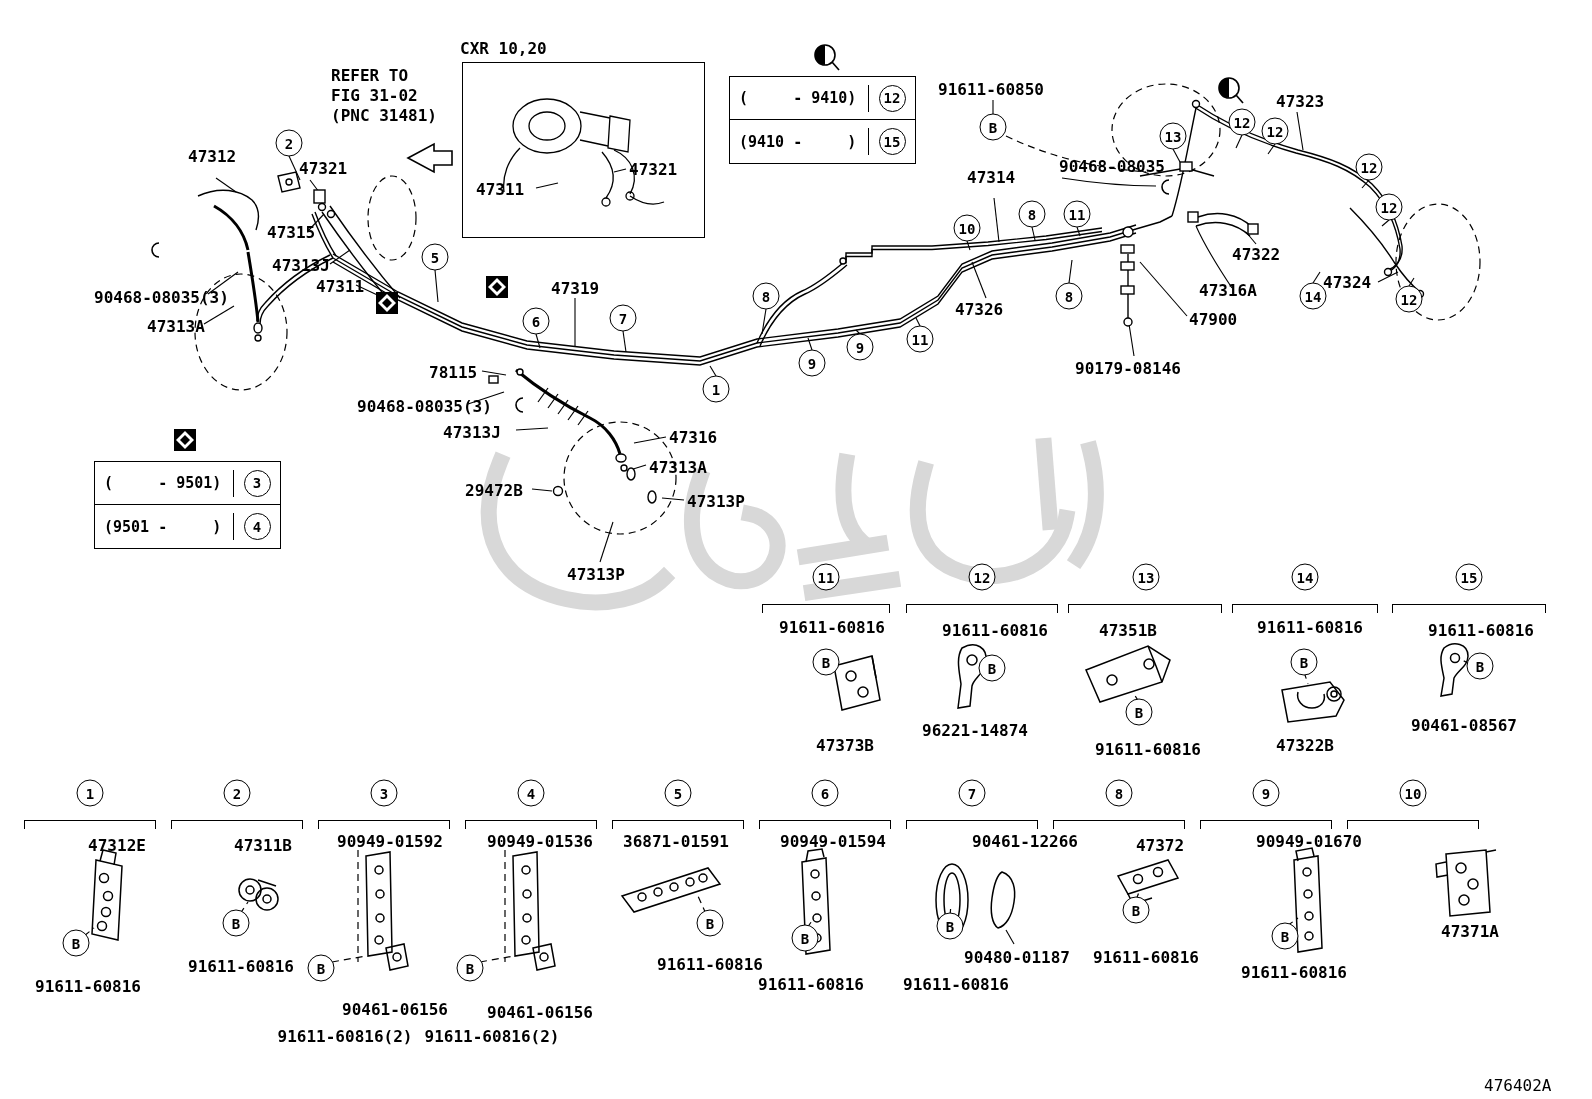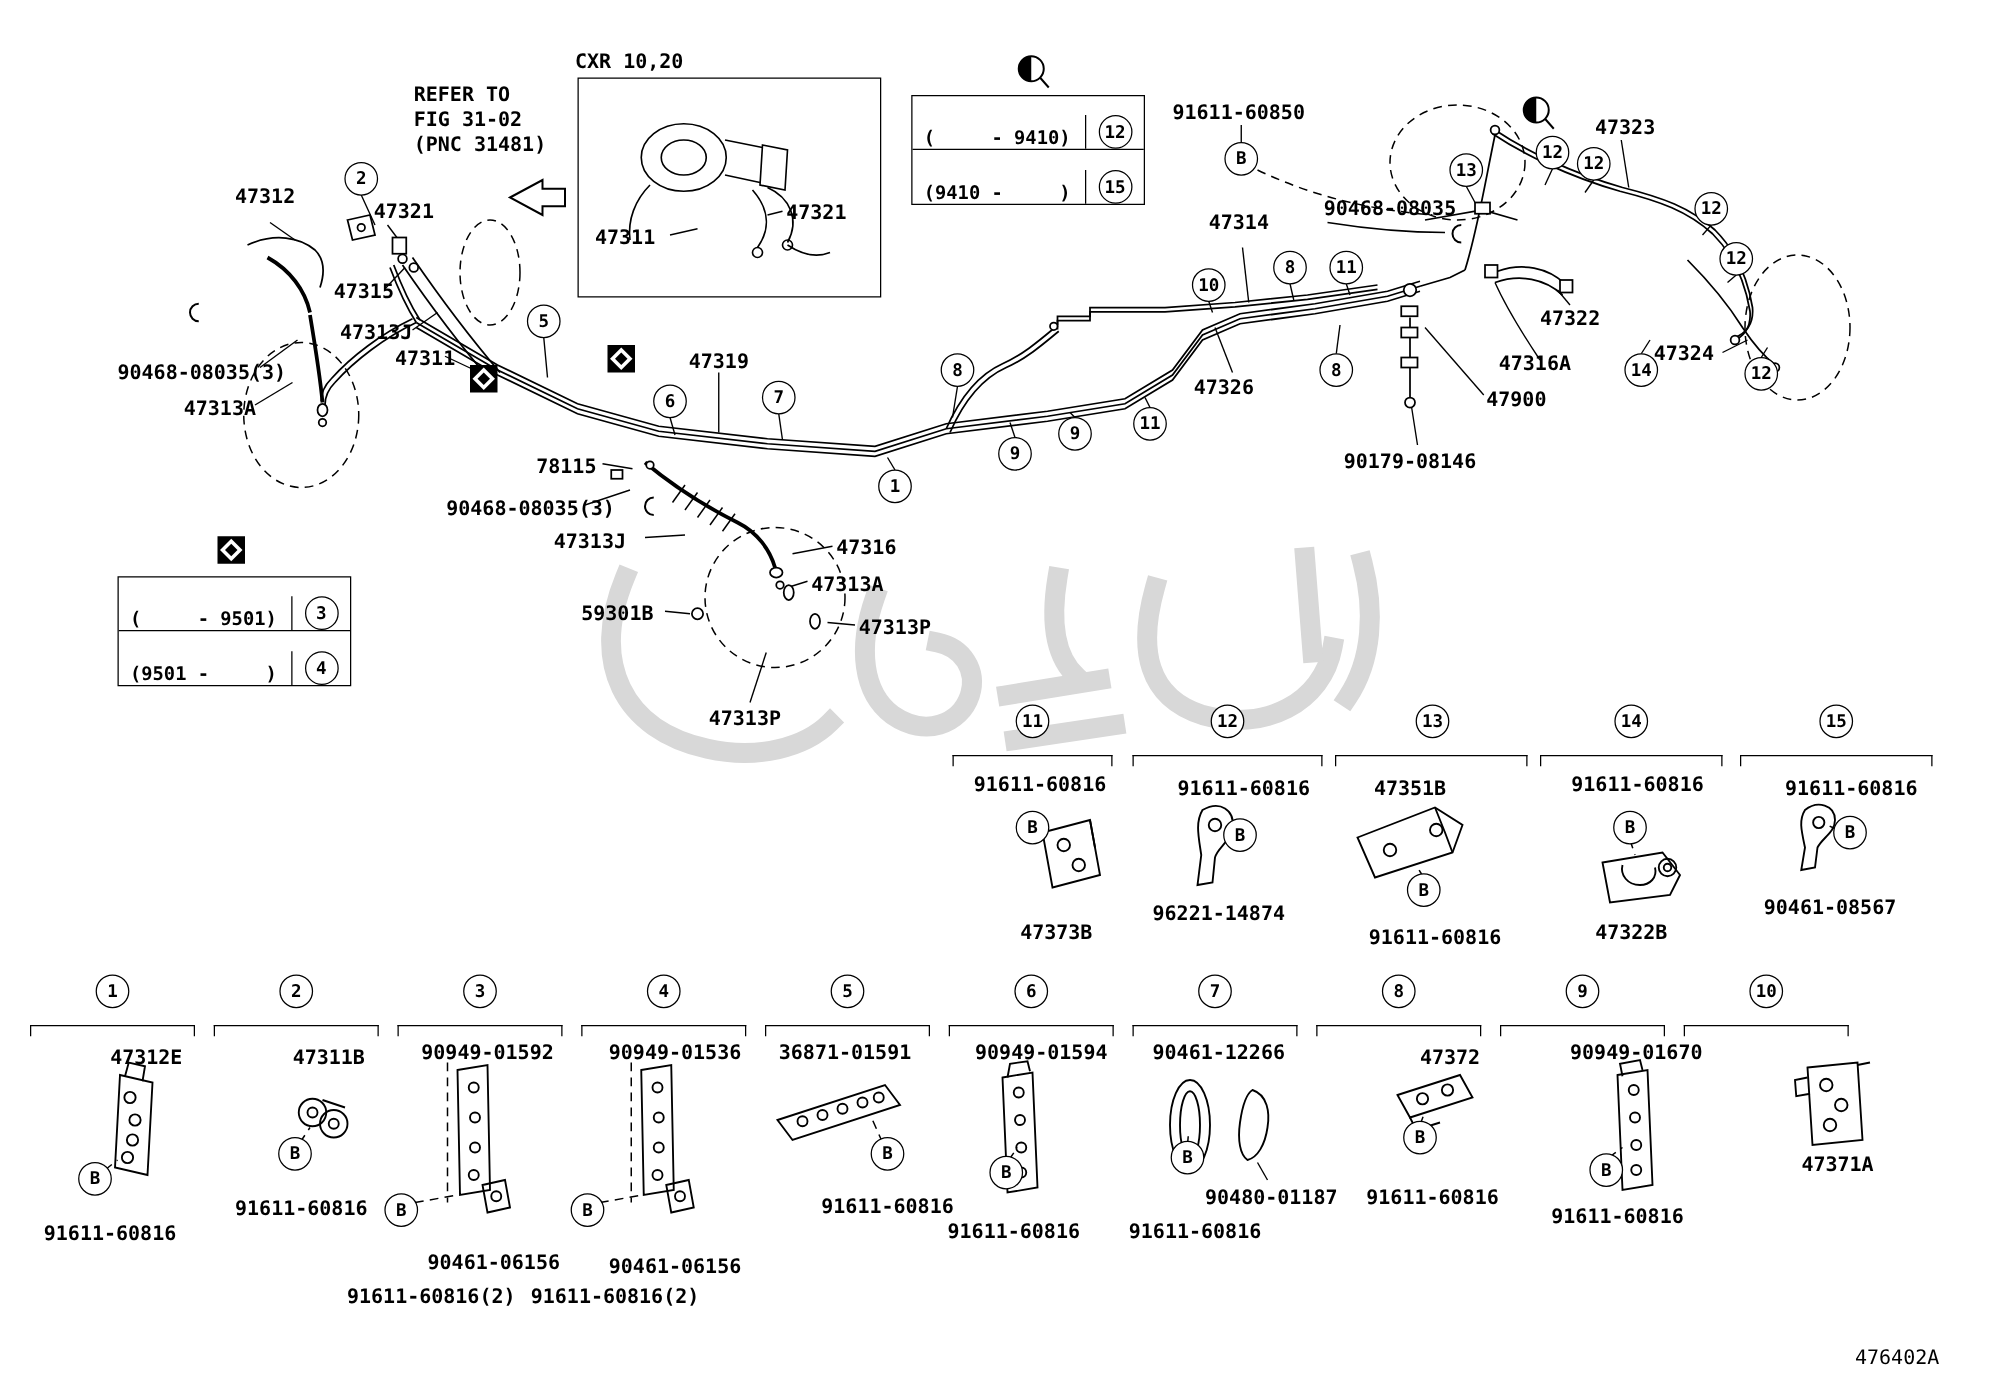--- a/index.html
+++ b/index.html
@@ -7,21 +7,21 @@
   .stage{position:relative;width:1592px;height:1099px;background:#fff;
          font-family:"DejaVu Sans Mono","Liberation Mono",monospace;color:#000;overflow:hidden}
   .art{position:absolute;left:0;top:0;width:1592px;height:1099px}
   .lbl{position:absolute;font-size:16px;font-weight:bold;white-space:pre;line-height:1.25}
   .sm{font-size:16px}
   .ctr{transform:translateX(-50%)}
   .co{position:absolute;width:27px;height:27px;border:1.8px solid #000;border-radius:50%;background:#fff;
       display:flex;align-items:center;justify-content:center;font-size:14px;font-weight:bold;
       transform:translate(-50%,-50%)}
   .tbl{position:absolute;border:1.8px solid #000;background:#fff}
-  .trow{display:flex;align-items:flex-end;height:43px;border-bottom:1.8px solid #000}
+  .trow{display:flex;align-items:center;height:43px;border-bottom:1.8px solid #000}
   .trow:last-child{border-bottom:none}
   .trange{width:138px;display:flex;align-items:center;padding-left:9px;font-weight:bold;font-size:15px;white-space:pre}
   .tbadge{width:47px;border-left:1.8px solid #000;display:flex;align-items:center;justify-content:center}
   .co2{width:27px;height:27px;border:1.8px solid #000;border-radius:50%;background:#fff;
        display:flex;align-items:center;justify-content:center;font-size:14px;font-weight:bold}
   .brk{position:absolute;height:9px;border-top:1.6px solid #000;border-left:1.6px solid #000;border-right:1.6px solid #000}
   .inset{position:absolute;left:462px;top:62px;width:243px;height:176px;border:1.6px solid #000}
 </style>
 </head>
 <body>
@@ -351,21 +351,21 @@
   <div class="lbl" style="left:272px;top:256px">47313J</div>
   <div class="lbl" style="left:316px;top:277px">47311</div>
   <div class="lbl" style="left:94px;top:288px">90468-08035(3)</div>
   <div class="lbl" style="left:147px;top:317px">47313A</div>
   <div class="lbl" style="left:551px;top:279px">47319</div>
   <div class="lbl" style="left:429px;top:363px">78115</div>
   <div class="lbl" style="left:357px;top:397px">90468-08035(3)</div>
   <div class="lbl" style="left:443px;top:423px">47313J</div>
   <div class="lbl" style="left:669px;top:428px">47316</div>
   <div class="lbl" style="left:649px;top:458px">47313A</div>
-  <div class="lbl" style="left:465px;top:481px">59301B</div>
+  <div class="lbl" style="left:465px;top:481px">29472B</div>
   <div class="lbl" style="left:687px;top:492px">47313P</div>
   <div class="lbl" style="left:567px;top:565px">47313P</div>
   <div class="lbl" style="left:938px;top:80px">91611-60850</div>
   <div class="lbl" style="left:1059px;top:157px">90468-08035</div>
   <div class="lbl" style="left:1276px;top:92px">47323</div>
   <div class="lbl" style="left:967px;top:168px">47314</div>
   <div class="lbl" style="left:1232px;top:245px">47322</div>
   <div class="lbl" style="left:1199px;top:281px">47316A</div>
   <div class="lbl" style="left:1323px;top:273px">47324</div>
   <div class="lbl" style="left:955px;top:300px">47326</div>
@@ -452,21 +452,21 @@
   <div class="lbl ctr" style="left:390px;top:832px">90949-01592</div>
   <div class="lbl ctr" style="left:395px;top:1000px">90461-06156</div>
   <div class="lbl ctr" style="left:345px;top:1027px">91611-60816(2)</div>
   <div class="lbl ctr" style="left:540px;top:832px">90949-01536</div>
   <div class="lbl ctr" style="left:540px;top:1003px">90461-06156</div>
   <div class="lbl ctr" style="left:492px;top:1027px">91611-60816(2)</div>
   <div class="lbl ctr" style="left:676px;top:832px">36871-01591</div>
   <div class="lbl ctr" style="left:710px;top:955px">91611-60816</div>
   <div class="lbl ctr" style="left:833px;top:832px">90949-01594</div>
   <div class="lbl ctr" style="left:811px;top:975px">91611-60816</div>
-  <div class="lbl ctr" style="left:975px;top:832px">90461-12266</div>
+  <div class="lbl ctr" style="left:1025px;top:832px">90461-12266</div>
   <div class="lbl ctr" style="left:1017px;top:948px">90480-01187</div>
   <div class="lbl ctr" style="left:956px;top:975px">91611-60816</div>
   <div class="lbl ctr" style="left:1160px;top:836px">47372</div>
   <div class="lbl ctr" style="left:1146px;top:948px">91611-60816</div>
   <div class="lbl ctr" style="left:1309px;top:832px">90949-01670</div>
   <div class="lbl ctr" style="left:1294px;top:963px">91611-60816</div>
   <div class="lbl ctr" style="left:1470px;top:922px">47371A</div>
 
   <div class="co" style="left:76px;top:943px">B</div>
   <div class="co" style="left:236px;top:923px">B</div>

